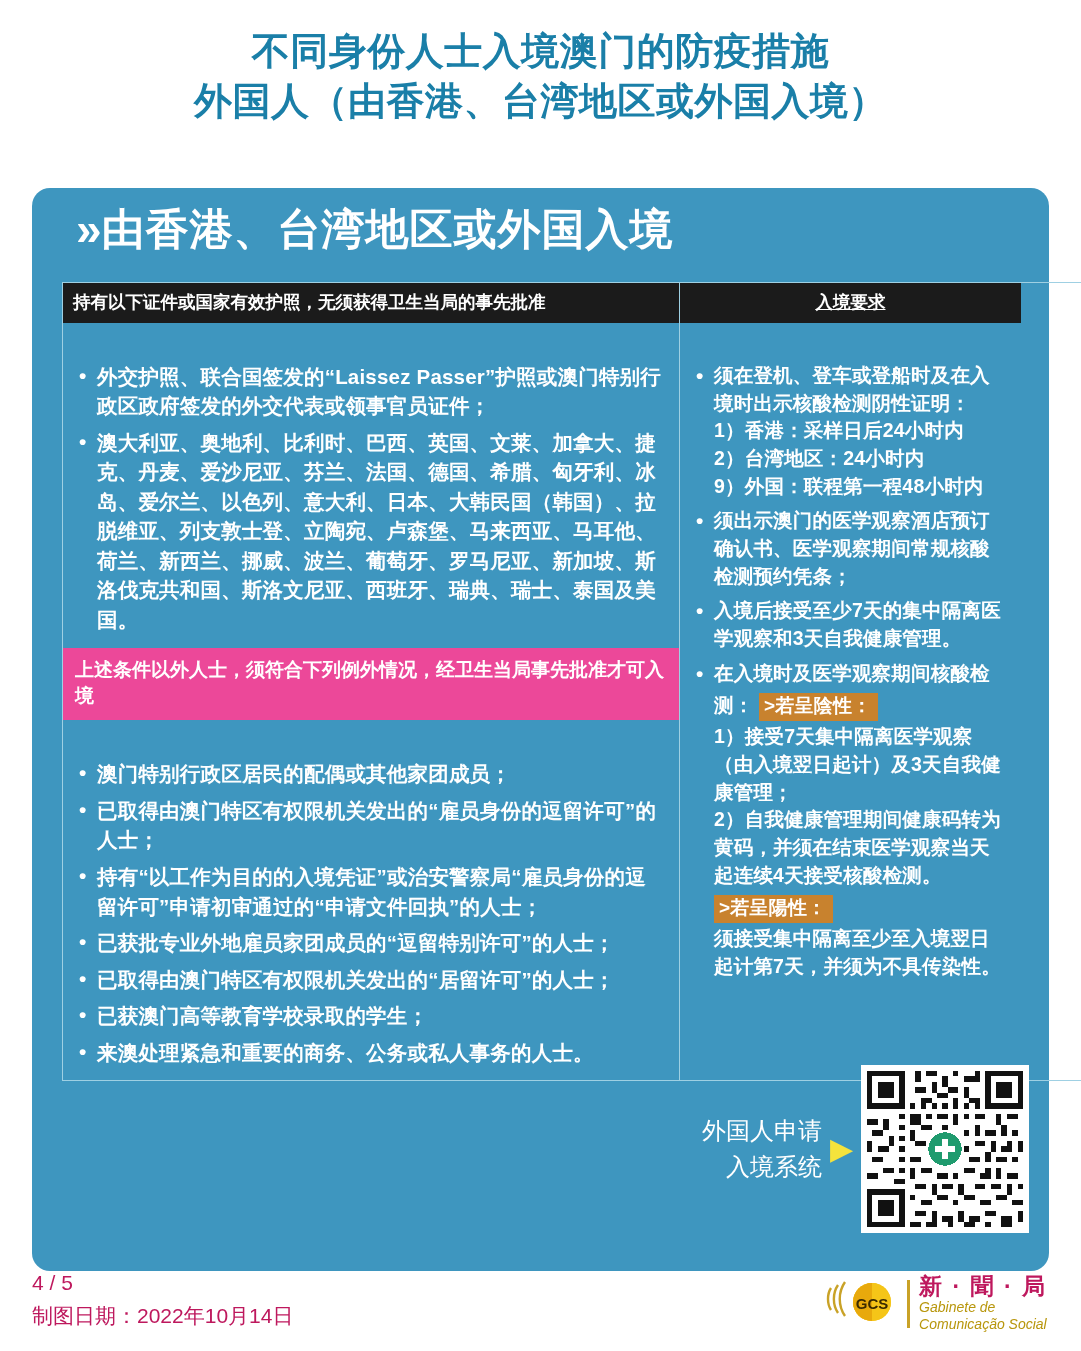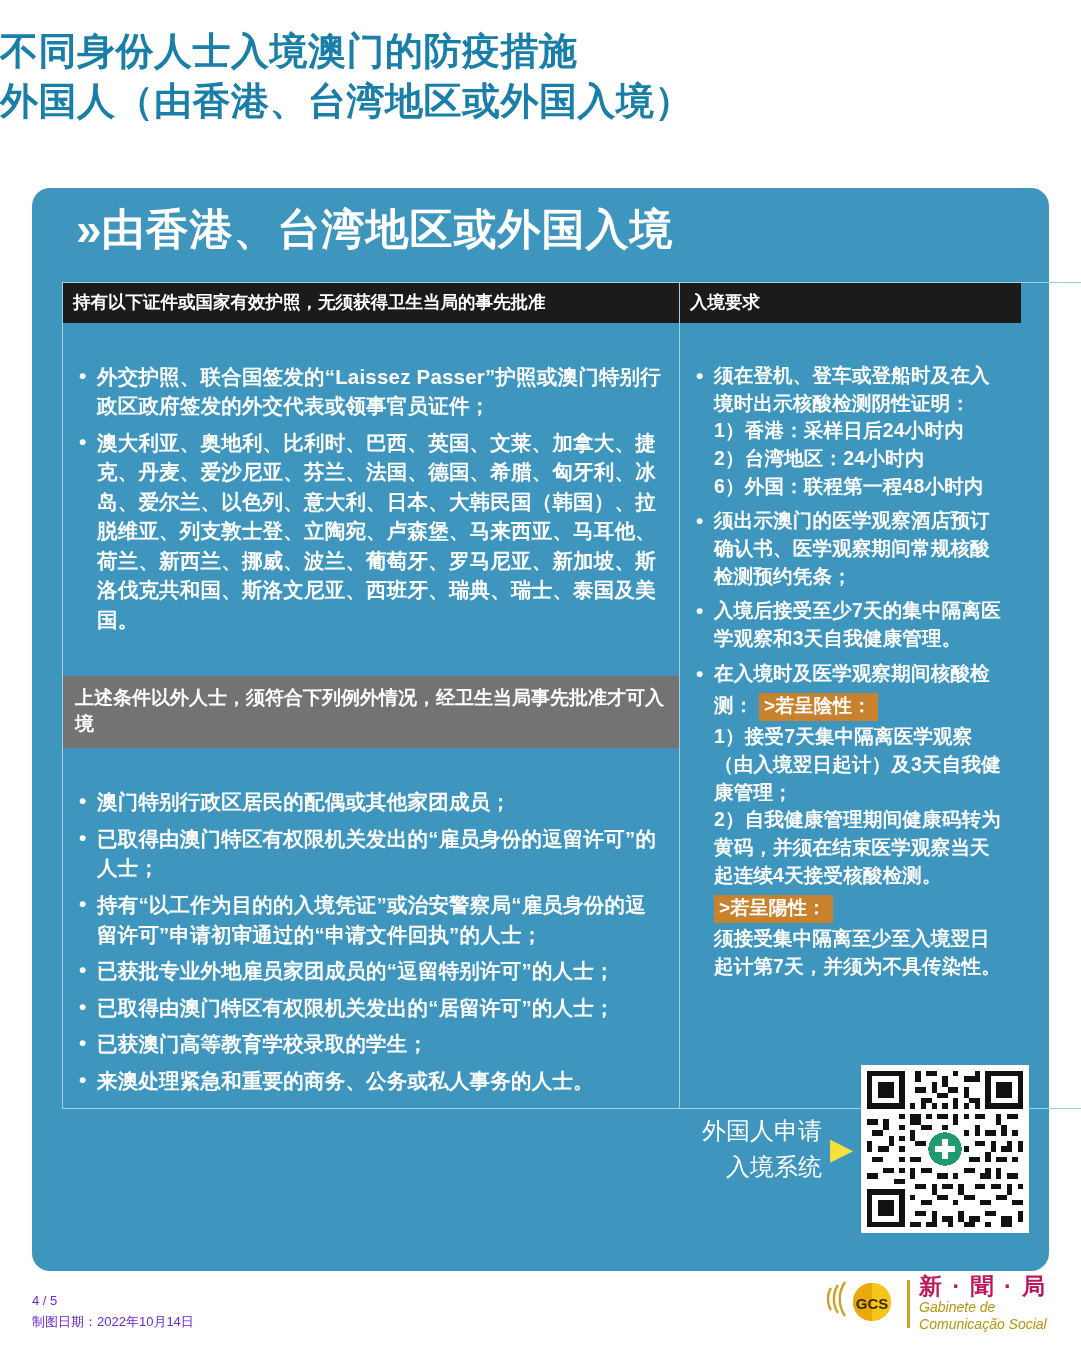--- a/index.html
+++ b/index.html
@@ -9,21 +9,21 @@
     font-family: "Liberation Sans", sans-serif;
     position: relative;
     overflow: hidden;
   }
   .page {
     position: absolute; inset: 0;
     background: #ffffff;
   }
   
   .title-block {
-    text-align: left;
+    text-align: center;
     padding-top: 26px;
   }
   .title-line {
     color: #1a7fa8;
     font-weight: bold;
     font-size: 38px;
     line-height: 1.32;
     letter-spacing: 0.5px;
   }
   
@@ -65,30 +65,29 @@
   .col-right { width: 341px; }
 
   .hdr {
     background: #1b1b1b;
     color: #ffffff;
     font-size: 17.5px;
     font-weight: bold;
     padding: 9px 10px;
     line-height: 1.25;
   }
-  .hdr.center { text-align: left; }
+  .hdr.center { text-align: center; text-decoration: underline; }
 
   .sub-hdr {
-    background: #737373;
+    background: #ec4899;
     color: #ffffff;
     font-size: 19px;
     font-weight: bold;
     padding: 9px 12px 10px 12px;
     line-height: 1.42;
-    margin-top: 28px;
   }
 
   .body-pane { background: #3e96bf; margin-top: 28px; }
 
   ul.list {
     list-style: none;
     padding: 11px 14px 13px 14px;
   }
   ul.list > li {
     position: relative;
@@ -150,22 +149,22 @@
     width: 168px; height: 168px;
     background: #ffffff;
     padding: 6px;
   }
   .qr-inner { width: 100%; height: 100%; }
 
   
   .footer {
     position: absolute;
     left: 32px; bottom: 18px;
-    color: #6d28d9;
-    font-size: 13px;
+    color: #be185d;
+    font-size: 21px;
     line-height: 1.6;
   }
   .logo {
     position: absolute;
     right: 34px; bottom: 18px;
     display: flex;
     align-items: center;
   }
   .logo-mark { margin-right: 8px; }
   .logo-bar {
@@ -229,21 +228,21 @@
       </div>
 
       <div class="col-right">
         <div class="hdr center">入境要求</div>
         <div class="body-pane">
           <ul class="list">
             <li>
               <span>须在登机、登车或登船时及在入境时出示核酸检测阴性证明：</span>
               <span class="sub-line">1）香港：采样日后24小时内</span>
               <span class="sub-line">2）台湾地区：24小时内</span>
-              <span class="sub-line">6）外国：联程第一程48小时内</span>
+              <span class="sub-line">9）外国：联程第一程48小时内</span>
             </li>
             <li>须出示澳门的医学观察酒店预订确认书、医学观察期间常规核酸检测预约凭条；</li>
             <li>入境后接受至少7天的集中隔离医学观察和3天自我健康管理。</li>
             <li>
               <span>在入境时及医学观察期间核酸检测：</span>
               <span class="tag">&gt;若呈陰性：</span>
               <span class="sub-line">1）接受7天集中隔离医学观察（由入境翌日起计）及3天自我健康管理；</span>
               <span class="sub-line">2）自我健康管理期间健康码转为黄码，并须在结束医学观察当天起连续4天接受核酸检测。</span>
               <span class="tag">&gt;若呈陽性：</span>
               <span class="sub-line">须接受集中隔离至少至入境翌日起计第7天，并须为不具传染性。</span>

